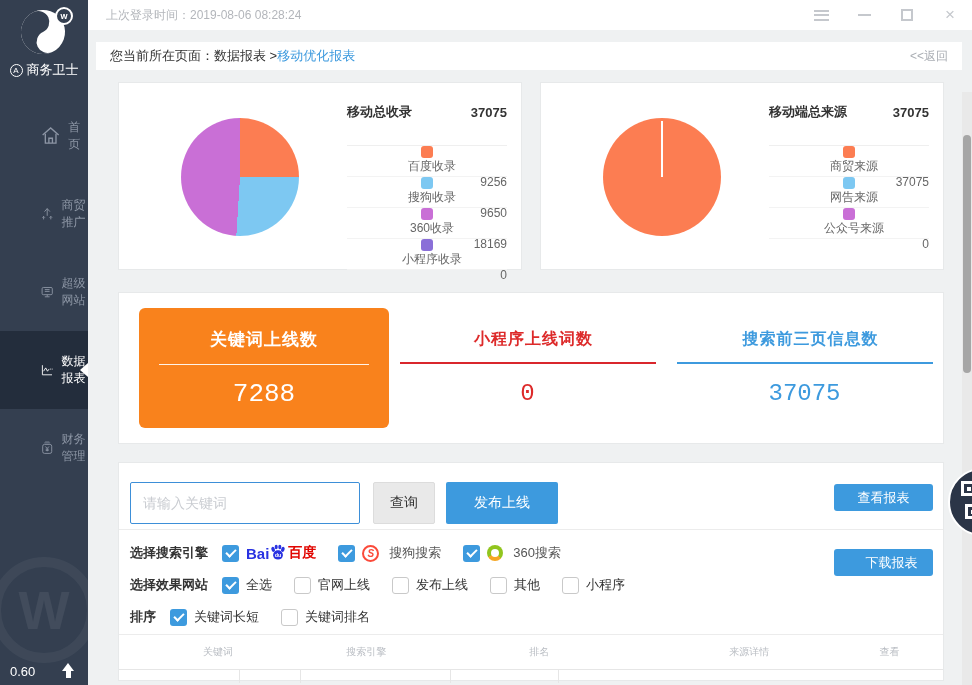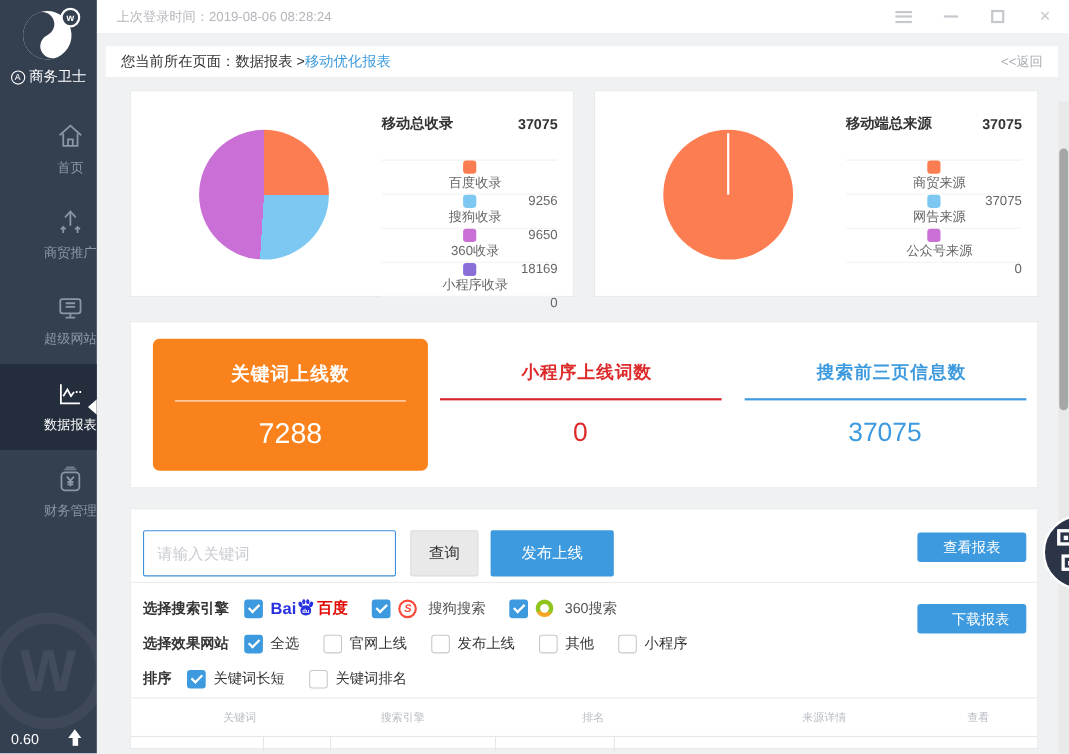--- a/index.html
+++ b/index.html
@@ -7,21 +7,21 @@
   body { font-family:"Liberation Sans","DejaVu Sans",sans-serif; background:#eff1f2; position:relative; }
 
   
   .sidebar { position:absolute; left:0; top:0; width:88px; height:685px; background:#343f50; overflow:hidden; z-index:5; }
   .logo-wrap { position:relative; width:48px; height:48px; margin:9px auto 4px; }
   .logo-circle { width:46px; height:46px; }
   .logo-badge { position:absolute; top:-2px; right:-5px; width:18px; height:18px; background:#343f50; border:2px solid #fff; border-radius:50%; color:#fff; font-size:9px; font-weight:bold; display:flex; align-items:center; justify-content:center; }
   .brand-row { display:flex; align-items:center; justify-content:center; gap:4px; color:#fff; font-size:13px; margin-top:2px; }
   .brand-ic { width:13px; height:13px; border:1px solid #fff; border-radius:50%; font-size:8px; line-height:11px; text-align:center; color:#fff; flex:none; }
   .nav { margin-top:18px; }
-  .nav-item { height:78px; display:flex; flex-direction:column; align-items:center; justify-content:center; gap:7px; color:#8d96a5; font-size:12px; cursor:pointer; position:relative;padding-left:40px; }
+  .nav-item { height:78px; display:flex; flex-direction:row; align-items:center; justify-content:center; gap:7px; color:#8d96a5; font-size:12px; cursor:pointer; position:relative;padding-left:40px; }
   .nav-item svg { stroke:#8d96a5; }
   .nav-item.active { background:#232d3c; color:#fff; }
   .nav-item.active svg { stroke:#fff; }
   .nav-arrow { position:absolute; right:0; top:50%; margin-top:-7px; width:0; height:0; border-top:7px solid transparent; border-bottom:7px solid transparent; border-right:8px solid #ffffff; }
   .wm { position:absolute; left:-9px; bottom:22px; width:106px; height:106px; border:10px solid rgba(255,255,255,.05); border-radius:50%; color:rgba(255,255,255,.07); font-size:54px; font-weight:bold; display:flex; align-items:center; justify-content:center; }
   .sidebar-bottom { position:absolute; left:0; bottom:6px; width:100%; display:flex; align-items:center; justify-content:space-between; padding:0 12px 0 10px; color:#fff; font-size:13px; }
   .up-arrow { width:16px; height:16px; position:relative; }
   .up-arrow::before { content:""; position:absolute; left:2px; top:0; border-left:6px solid transparent; border-right:6px solid transparent; border-bottom:8px solid #fff; }
   .up-arrow::after { content:""; position:absolute; left:5.5px; top:7px; width:5px; height:8px; background:#fff; }
 
@@ -50,21 +50,21 @@
   .pie { position:absolute; left:62px; top:35px; width:118px; height:118px; border-radius:50%; }
   .pie-needle { position:absolute; left:50%; top:3px; width:2px; height:56px; margin-left:-1px; background:#fff; }
   .legend { position:absolute; left:228px; right:14px; top:20px; }
   .legend-head { display:flex; align-items:center; justify-content:space-between; font-size:13px; font-weight:bold; color:#333; padding-bottom:24px; border-bottom:1px solid #efefef; }
   .legend-row { display:flex; align-items:center; height:31px; border-bottom:1px solid #f3f3f3; font-size:12px; color:#666;flex-direction:column; }
   .swatch { width:12px; height:12px; border-radius:3px; flex:none; }
   .legend-label { margin-left:10px; }
   .legend-val { margin-left:auto; }
 
   
-  .stats-card { margin-top:22px; height:152px; display:flex; align-items:center; }
+  .stats-card { margin-top:22px; height:152px; display:flex; align-items:center;font-family:Liberation Mono, monospace; }
   .stat-box { width:250px; height:120px; margin-left:20px; background:#f9821c; border-radius:6px; color:#fff; text-align:center; padding-top:20px; flex:none; cursor:pointer; }
   .stat-box-title { font-size:17px; font-weight:bold; letter-spacing:1px; }
   .stat-box-line { width:210px; height:1px; background:rgba(255,255,255,.9); margin:13px auto 14px; }
   .stat-box-value { font-size:26px; }
   .stat-col { flex:1; text-align:center; }
   .stat-col-title { font-size:16px; font-weight:bold; letter-spacing:1px;margin-left:12px; }
   .stat-col-line { width:256px; height:2px; margin:12px auto 16px; }
   .stat-col-value { font-size:24px; }
   .stat-red .stat-col-title, .stat-red .stat-col-value { color:#dd2a2a; }
   .stat-red .stat-col-line { background:#d9262c; }

